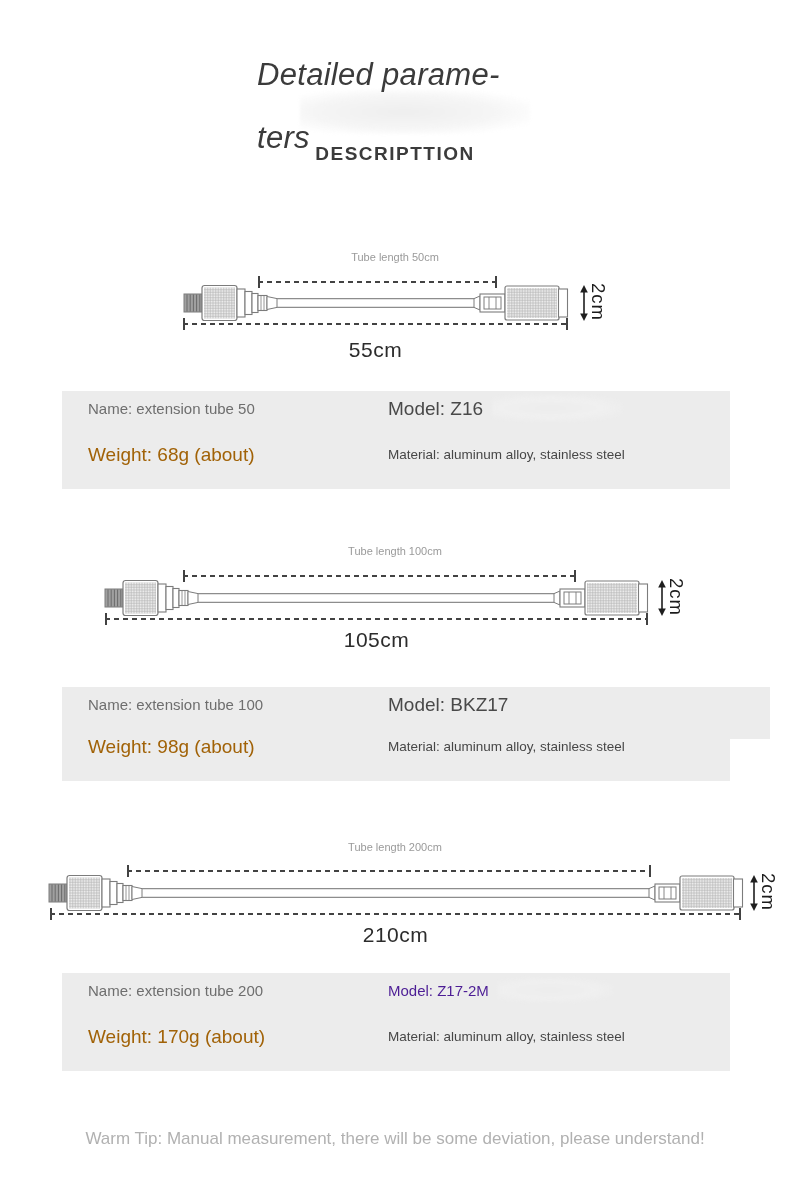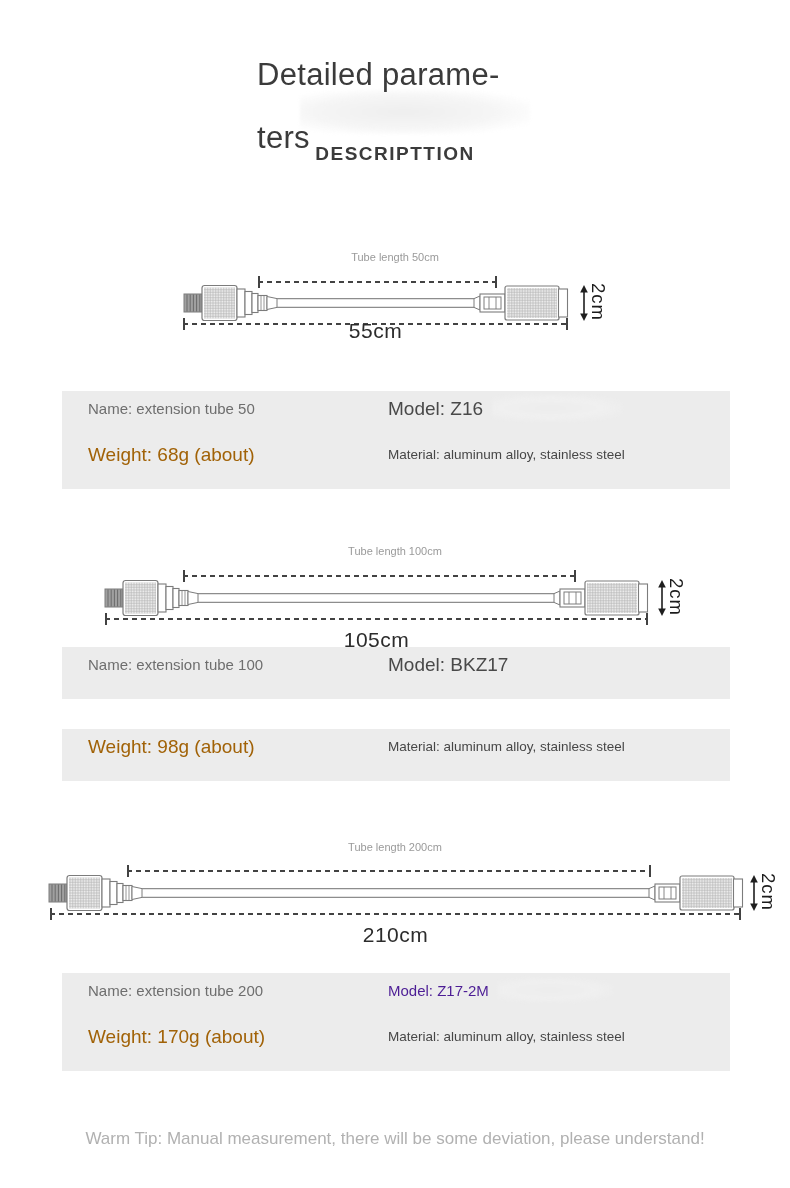--- a/index.html
+++ b/index.html
@@ -2,21 +2,21 @@
 <html><head>
 <meta charset="utf-8">
 <style>
   html,body{margin:0;padding:0;background:#fff;}
   .page{
     position:relative;width:790px;height:1188px;background:#ffffff;
     font-family:"Liberation Sans",sans-serif;overflow:hidden;
   }
   .sec{position:absolute;left:0;top:0;width:100%;height:100%;}
   
-  .title{position:absolute;left:257px;font-size:31px;line-height:34px;color:#3b3b3b;letter-spacing:.3px;}
+  .title{position:absolute;left:257px;font-size:31px;line-height:34px;color:#3b3b3b;letter-spacing:.3px;font-style:italic;}
   .t1{top:58px;}
   .t2{top:98px;margin-top:23px;}
   .artifact{position:absolute;pointer-events:none;
     background:radial-gradient(ellipse at 45% 50%, #eeeeee 0%, #f5f5f5 50%, rgba(255,255,255,0) 82%);
     filter:blur(1.5px);}
   .a1{left:300px;top:90px;width:230px;height:44px;}
   .a2{left:495px;top:395px;width:130px;height:26px;opacity:.45;}
   .a3{left:498px;top:979px;width:115px;height:24px;opacity:.4;}
   .subtitle{position:absolute;left:0;right:0;top:143px;text-align:center;
     font-size:19px;font-weight:bold;letter-spacing:1.5px;color:#3b3b3b;}
@@ -36,28 +36,28 @@
   .cell-l{position:absolute;left:26px;top:0;line-height:36px;white-space:nowrap;}
   .cell-r{position:absolute;left:326px;top:0;line-height:36px;white-space:nowrap;}
   .name{font-size:15px;color:#6e6e6e;}
   .model{font-size:19px;color:#494949;}
   .model-sm{font-size:15px;color:#4c1d95;}
   .weight{font-size:19px;color:#a16207;}
   .material{font-size:13.5px;color:#474747;}
   
   .p1-label{top:251px;}  .p1-dash-top{left:258px;width:239px;top:281px;}
   .p1-svg{left:183px;top:281px;}  .p1-dash-bot{left:183px;width:385px;top:323px;}
-  .p1-total{left:183px;width:385px;top:319px;}
+  .p1-total{left:183px;width:385px;top:338px;}
   .p1-arrow{left:578px;top:285px;}  .p1-dia{left:587px;top:283px;}
   .p1-r1{top:391px;}  .p1-r2{top:437px;}
   .p2-label{top:545px;}  .p2-dash-top{left:183px;width:393px;top:575px;}
   .p2-svg{left:104px;top:576px;}  .p2-dash-bot{left:105px;width:543px;top:618px;}
   .p2-total{left:105px;width:543px;top:628px;}
   .p2-arrow{left:656px;top:580px;}  .p2-dia{left:665px;top:578px;}
-  .p2-r1{top:647px;}  .p2-r2{top:729px;}
+  .p2-r1{top:687px;padding-left:40px;}  .p2-r2{top:729px;}
   .p3-label{top:841px;}  .p3-dash-top{left:127px;width:524px;top:870px;}
   .p3-svg{left:48px;top:871px;}  .p3-dash-bot{left:50px;width:691px;top:913px;}
   .p3-total{left:50px;width:691px;top:923px;}
   .p3-arrow{left:748px;top:875px;}  .p3-dia{left:757px;top:873px;}
   .p3-r1{top:973px;}  .p3-r2{top:1019px;}
   .footer{position:absolute;left:0;right:0;top:1129px;text-align:center;font-size:17px;color:#b1b1b1;}
 </style>
 </head>
 <body>
 

